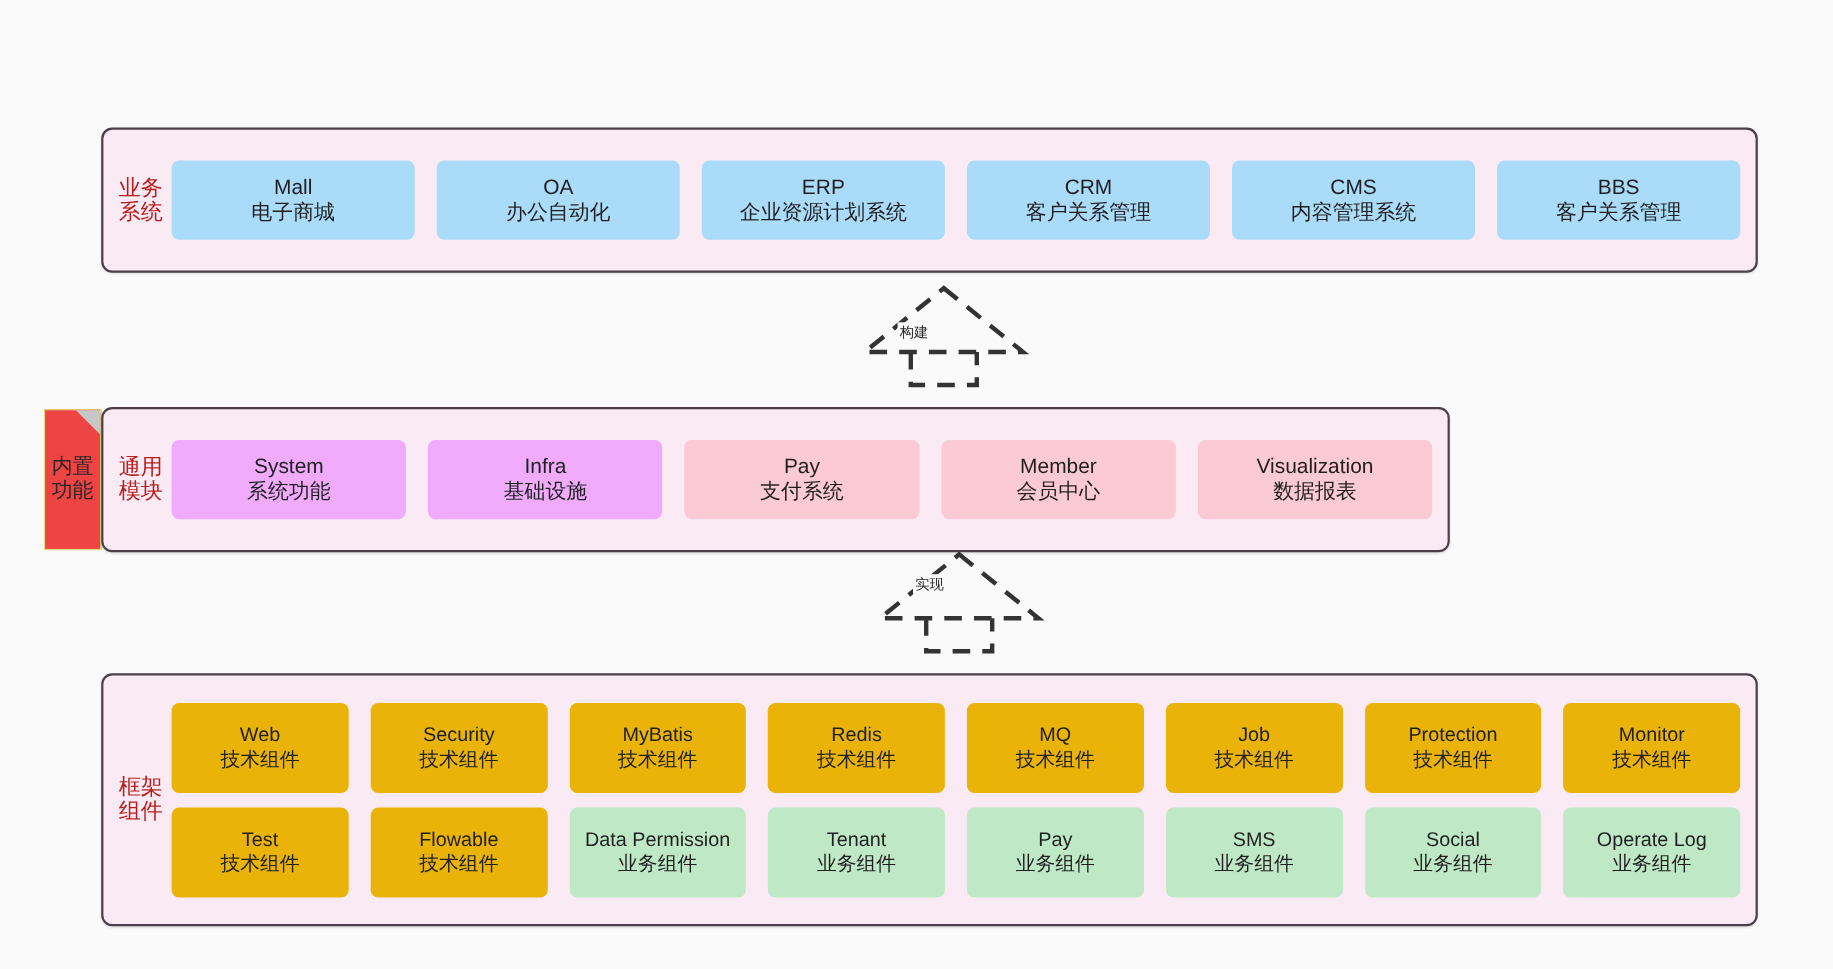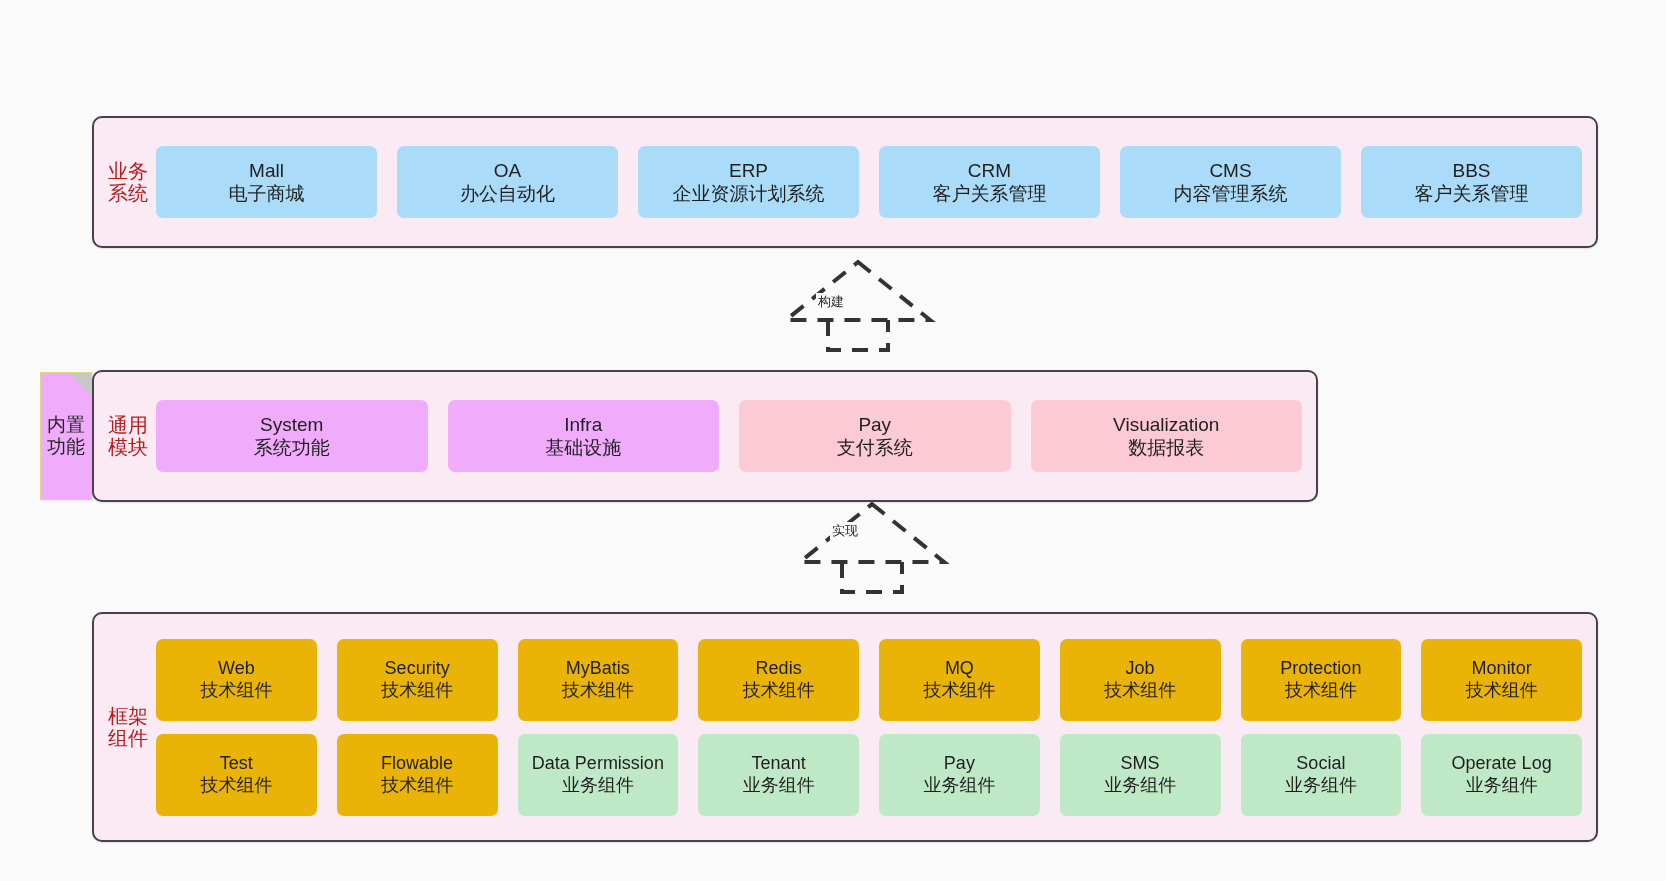--- a/index.html
+++ b/index.html
@@ -87,21 +87,21 @@
   .box.pink        { background: #fccad4; }
   .box.green       { background: #eab308; }
   .box.lightgreen  { background: #bfe9c6; }
 
   #layer-frame .box { height: 82px; font-size: 18px; }
 
   
   .note {
     position: absolute;
     width: 52px;
-    background: #f0abfc;
+    background: #ef4444;
     border: 1px solid #ded97c;
     box-sizing: border-box;
     display: flex;
     align-items: center;
     justify-content: center;
     font-size: 19px;
     color: #262626;
     line-height: 1.14;
     text-align: center;
     word-break: break-all;
@@ -202,20 +202,24 @@
         </div>
         <div class="box red">
           <span class="l1">Infra</span>
           <span class="l2">基础设施</span>
         </div>
         <div class="box pink">
           <span class="l1">Pay</span>
           <span class="l2">支付系统</span>
         </div>
         <div class="box pink">
+          <span class="l1">Member</span>
+          <span class="l2">会员中心</span>
+        </div>
+        <div class="box pink">
           <span class="l1">Visualization</span>
           <span class="l2">数据报表</span>
         </div>
       </div>
     </div>
   </div>
 
   <div class="uml-arrow" id="arrow-impl">
     <svg viewBox="0 0 160 96" xmlns="http://www.w3.org/2000/svg">
       <path d="M 80 4 L 152 62 L 8 62 Z" fill="none" stroke="#333333" stroke-width="4" stroke-dasharray="16 11" stroke-linecap="butt"></path>

